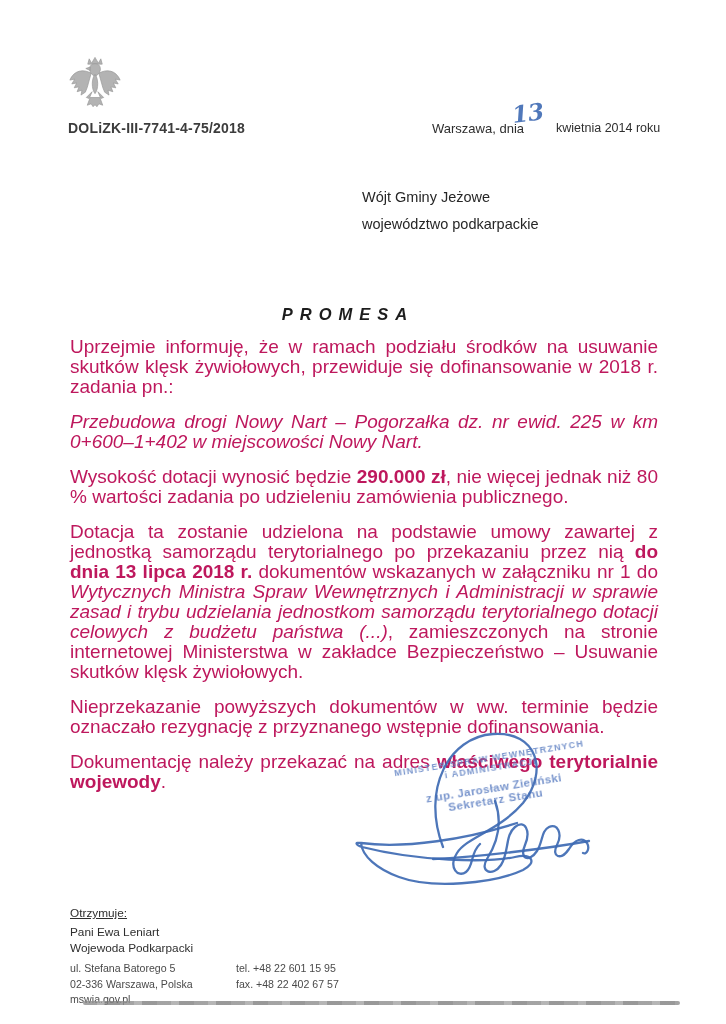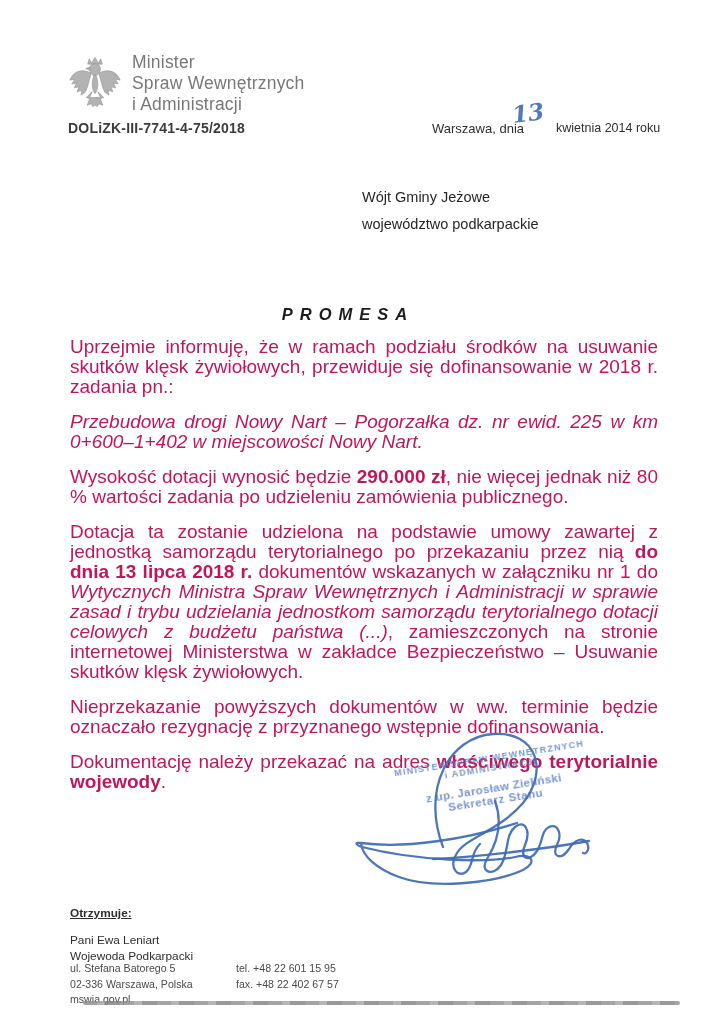--- a/index.html
+++ b/index.html
@@ -41,21 +41,21 @@
     transform:rotate(-9deg);color:var(--stamp,#6283c4);opacity:.85;filter:blur(.3px);
   }
   .stamp .item-0{font-size:9px;font-weight:bold;letter-spacing:1.2px;}
   .stamp .item-1{font-size:9px;font-weight:bold;letter-spacing:1.2px;}
   .stamp .item-2{font-size:11.5px;font-weight:bold;margin-top:9px;letter-spacing:.4px;}
   .stamp .item-3{font-size:11.5px;font-weight:bold;letter-spacing:.6px;}
   .signature-ink{position:absolute;left:0;top:0;width:330px;height:165px;}
   .signature-ink path{fill:none;stroke:var(--ink,#3e6ab3);stroke-width:2.3;stroke-linecap:round;opacity:.92;}
   
   .receives{position:absolute;left:70px;top:905px;font-size:11.8px;line-height:16px;color:#2e2e2e;}
-  .receives .label{font-weight:bold;text-decoration:underline;margin-bottom:11px;}
+  .receives .label{font-weight:normal;text-decoration:underline;margin-bottom:3px;}
   .addr-col{position:absolute;left:70px;top:961px;font-size:10.6px;line-height:15.5px;color:#4a4a4a;}
   .tel-col{position:absolute;left:236px;top:961px;font-size:10.6px;line-height:15.5px;color:#4a4a4a;}
   .scan-line{
     position:absolute;left:83px;top:1001px;width:597px;height:4px;
     background:repeating-linear-gradient(90deg,#8d8d8d 0 14px,#a3a3a3 14px 22px,#7f7f7f 22px 37px);
     border-radius:2px;opacity:.8;
   }
 </style>
 </head>
 <body>
@@ -69,25 +69,20 @@
         <path d="M60,26 c8,0 12,6 11,13 c-1,7 -5,10 -11,13 c-6,-3 -10,-6 -11,-13 c-1,-7 3,-13 11,-13 z"></path>
         <path d="M50,33 l-9,3 9,4 z"></path>
         <path id="wingL" d="M52,46 C36,36 16,40 8,60 l10,-2 -6,10 10,-2 -5,10 10,-2 -4,10 10,-3 -2,10 9,-6 4,-10 z"></path>
         <use href="#wingL" transform="translate(120,0) scale(-1,1)"></use>
         <path d="M60,48 c7,8 8,30 0,40 c-8,-10 -7,-32 0,-40 z"></path>
         <path d="M54,84 l-12,12 6,2 z"></path>
         <path d="M66,84 l12,12 -6,2 z"></path>
         <path d="M50,96 h20 l6,16 -8,-3 -4,6 -4,-4 -4,4 -4,-6 -8,3 z"></path>
       </g>
     </svg>
-    <div class="ministry">
-        <div class="line item-0">Minister</div>
-        <div class="line item-1">Spraw Wewnętrznych</div>
-        <div class="line item-2">i Administracji</div>
-      </div>
   </div>
 
   <div class="refnum">DOLiZK-III-7741-4-75/2018</div>
 
   <span class="date-prefix">Warszawa, dnia</span>
   <span class="date-day">13</span>
   <span class="date-suffix">kwietnia 2014 roku</span>
 
   <div class="recipient">
     <div>Wójt Gminy Jeżowe</div>

